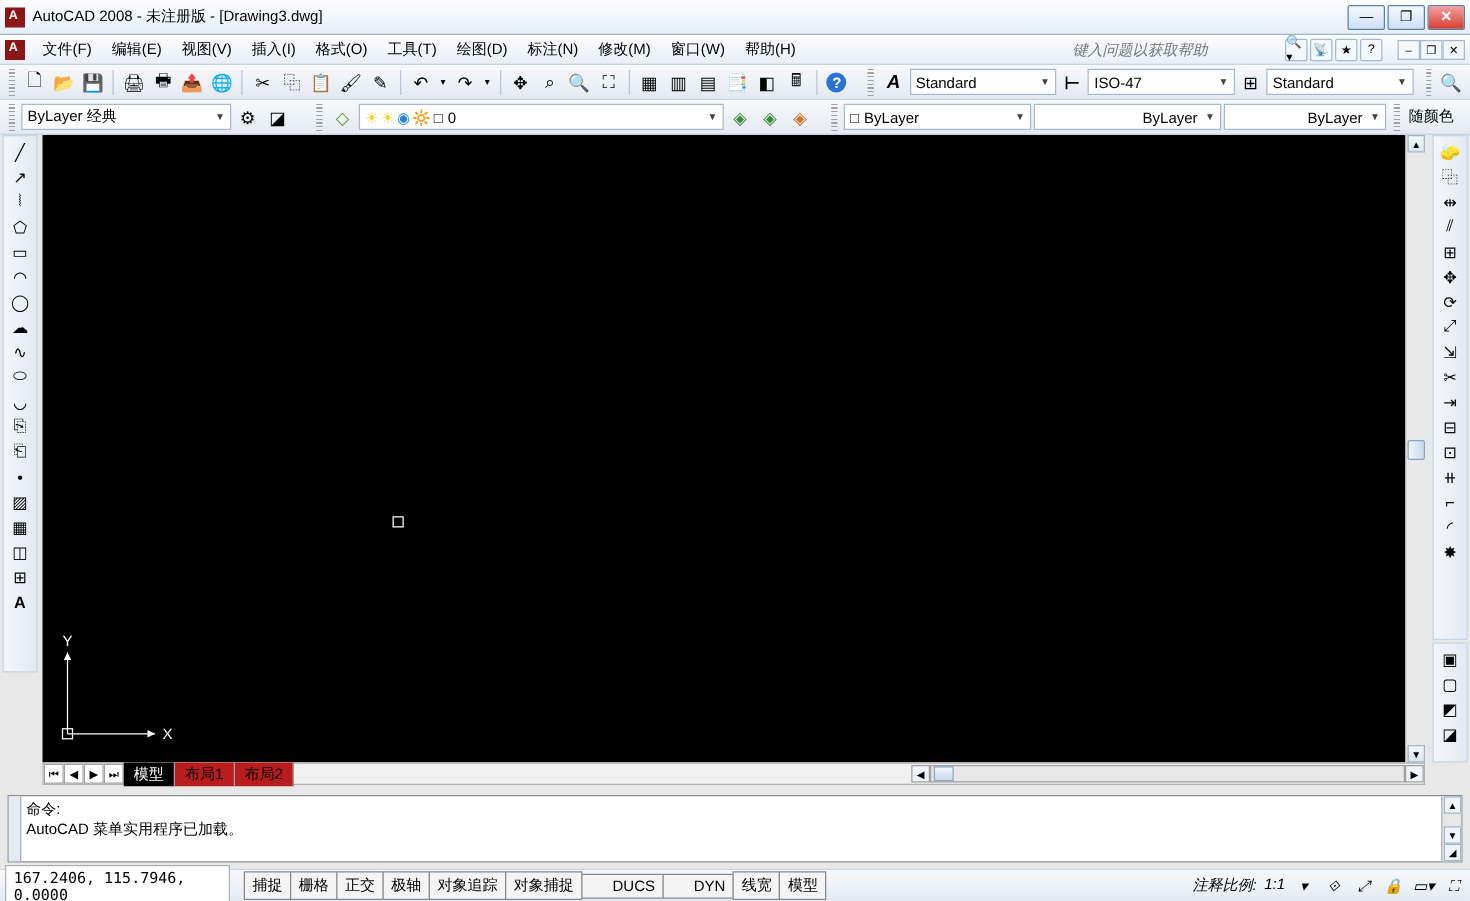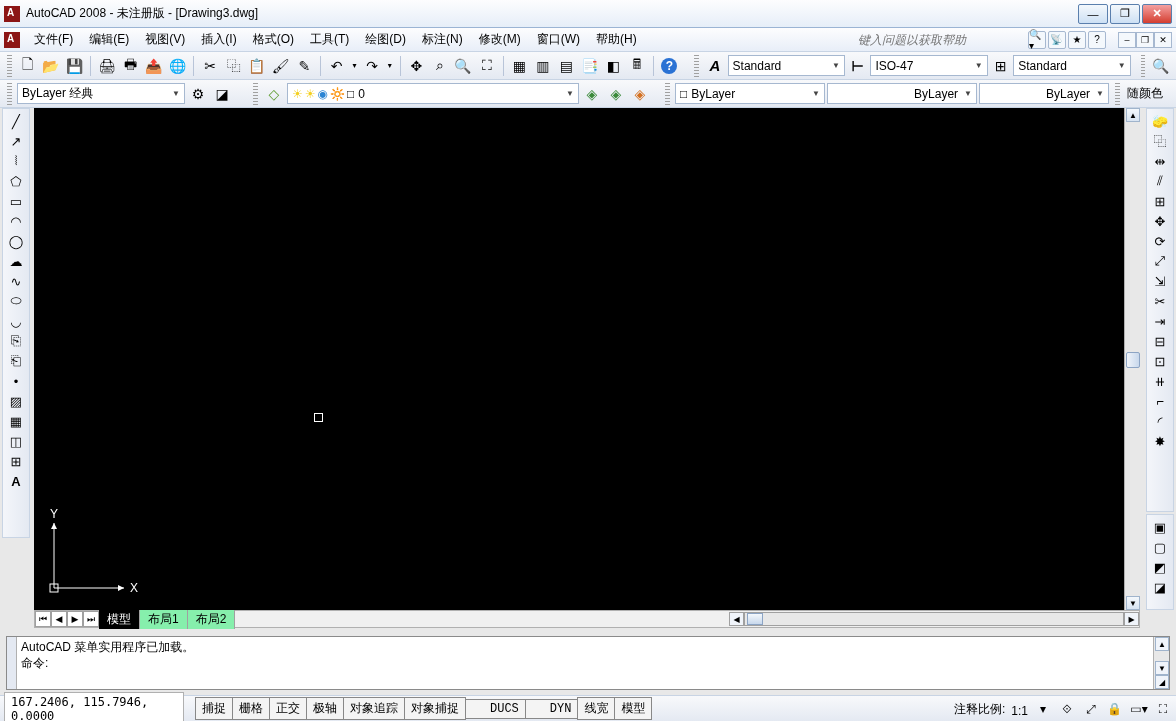--- a/index.html
+++ b/index.html
@@ -46,41 +46,41 @@
 .scrollbar-v { position:absolute; right:0; top:0; width:16px; height:100%; background:#e8e8e8; border-left:1px solid #b0b0b0; }
 .scrollbar-v .thumb { position:absolute; left:1px; top:244px; width:14px; height:16px; background:linear-gradient(90deg,#f0f4fa,#c8d8ec); border:1px solid #8ca4c4; border-radius:2px; }
 .scrollbar-v .arr { position:absolute; left:1px; width:14px; height:14px; background:linear-gradient(#f4f8fc,#d8e4f2); border:1px solid #a0b4cc; display:flex; align-items:center; justify-content:center; font-size:8px; }
 .ucs-icon { position:absolute; left:10px; bottom:10px; color:#fff; font-size:11px; }
 .pick-box { position:absolute; left:280px; top:305px; width:9px; height:9px; border:1px solid #fff; }
 
 
 .tabs-row { position:absolute; left:34px; top:610px; width:1106px; height:18px; background:#f0f0f0; display:flex; align-items:center; border:1px solid #b0b0b0; font-size:11px; }
 .tab-nav { display:flex; }
 .tab-nav .tn { width:16px; height:16px; border:1px solid #a0a0a0; background:#fff; display:flex; align-items:center; justify-content:center; font-size:9px; cursor:pointer; }
-.tab { padding:1px 8px; border-right:1px solid #a0a0a0; background:#86efac; cursor:pointer; }
+.tab { padding:1px 8px; border-right:1px solid #a0a0a0; background:#b91c1c; cursor:pointer; }
 .tab.active { background:#000; color:#fff; }
 .hscroll { margin-left:auto; display:flex; align-items:center; }
 .hscroll .hbar { width:380px; height:14px; background:#e8e8e8; border:1px solid #a0a0a0; position:relative; }
 .hscroll .hbar .hthumb { position:absolute; left:2px; top:0px; width:16px; height:12px; background:linear-gradient(#f4f8fc,#c8d8ec); border:1px solid #8ca4c4; }
 .hscroll .ha { width:15px; height:14px; border:1px solid #a0a0a0; background:#f0f4fa; display:flex; align-items:center; justify-content:center; font-size:8px; cursor:pointer; }
 
 
 .cmd-window { position:absolute; left:6px; top:636px; width:1164px; height:54px; background:#fff; border:1px solid #8a8a8a; display:flex; }
 .cmd-grip { width:10px; background:#e4e9f2; border-right:1px solid #b0b0b0; cursor:move; }
 .cmd-text { flex:1; padding:2px 4px; font-family:"SimSun",monospace; font-size:13px; }
 .cmd-text .line { line-height:16px; }
 .cmd-scroll { width:16px; background:#e8e8e8; border-left:1px solid #b0b0b0; position:relative; }
 .cmd-scroll .a { position:absolute; left:1px; width:14px; height:14px; background:#f0f4fa; border:1px solid #a0b4cc; font-size:8px; display:flex; align-items:center; justify-content:center; }
 
 
 .statusbar { position:absolute; left:0; bottom:0; width:100%; height:26px; background:linear-gradient(#f8f9fb,#e4e9f2); display:flex; align-items:center; padding:0 4px; border-top:1px solid #c8d4e4; gap:0px; font-size:12px; }
 .coords { width:180px; padding:2px 6px; background:#fff; border:1px solid #b0b0b0; font-family:monospace; }
 .status-btn { padding:2px 6px; border:1px solid #888; background:#f4f4f4; cursor:pointer; font-size:12px; margin-left:-1px; font-family:Liberation Serif, serif; }
-.status-btn.wide { font-family:Liberation Mono, monospace;padding-left:24px; }
-.status-right { margin-left:auto; display:flex; align-items:flex-end; gap:6px; }
+.status-btn.wide { font-family:Liberation Sans, sans-serif;padding-left:24px; }
+.status-right { margin-left:auto; display:flex; align-items:flex-start; gap:6px;font-style:italic; }
 .status-right .sb { width:18px; height:18px; display:flex; align-items:center; justify-content:center; cursor:pointer; font-size:12px; }
 
 
 .ico-new::before{content:"🗋";} .ico-open::before{content:"📂";} .ico-save::before{content:"💾";}
 .ico-print::before{content:"🖨";} .ico-pp::before{content:"🖶";} .ico-pub::before{content:"📤";} .ico-world::before{content:"🌐";}
 .ico-cut::before{content:"✂";} .ico-copy::before{content:"⿻";} .ico-paste::before{content:"📋";} .ico-match::before{content:"🖌";} .ico-brush::before{content:"✎";}
 .ico-undo::before{content:"↶";} .ico-redo::before{content:"↷";}
 .ico-pan::before{content:"✥";} .ico-zoomr::before{content:"⌕";} .ico-zoomp::before{content:"🔍";} .ico-zoomw::before{content:"⛶";}
 .ico-props::before{content:"▦";} .ico-dc::before{content:"▥";} .ico-tp::before{content:"▤";} .ico-sheet::before{content:"📑";} .ico-mark::before{content:"◧";} .ico-calc::before{content:"🖩";} .ico-help::before{content:"?"; color:#fff; background:#2a72d4; border-radius:50%; width:16px; height:16px; display:inline-flex; align-items:center; justify-content:center; font-weight:bold;}
 .ico-textA::before{content:"A"; font-style:italic; font-weight:bold; font-size:15px;}
@@ -324,22 +324,22 @@
     <div class="hbar">
         <div class="hthumb"></div>
       </div>
     <div class="ha">▶</div>
   </div>
 </div>
 
 <div class="cmd-window">
   <div class="cmd-grip"></div>
   <div class="cmd-text">
+    <div class="line">命令:</div>
     <div class="line">AutoCAD 菜单实用程序已加载。</div>
-    <div class="line">命令:</div>
   </div>
   <div class="cmd-scroll">
     <div class="a" style="top:0;">▲</div>
     <div class="a" style="bottom:14px;">▼</div>
     <div class="a" style="bottom:0;">◢</div>
   </div>
 </div>
 
 <div class="statusbar">
   <div class="coords">167.2406, 115.7946, 0.0000</div>

